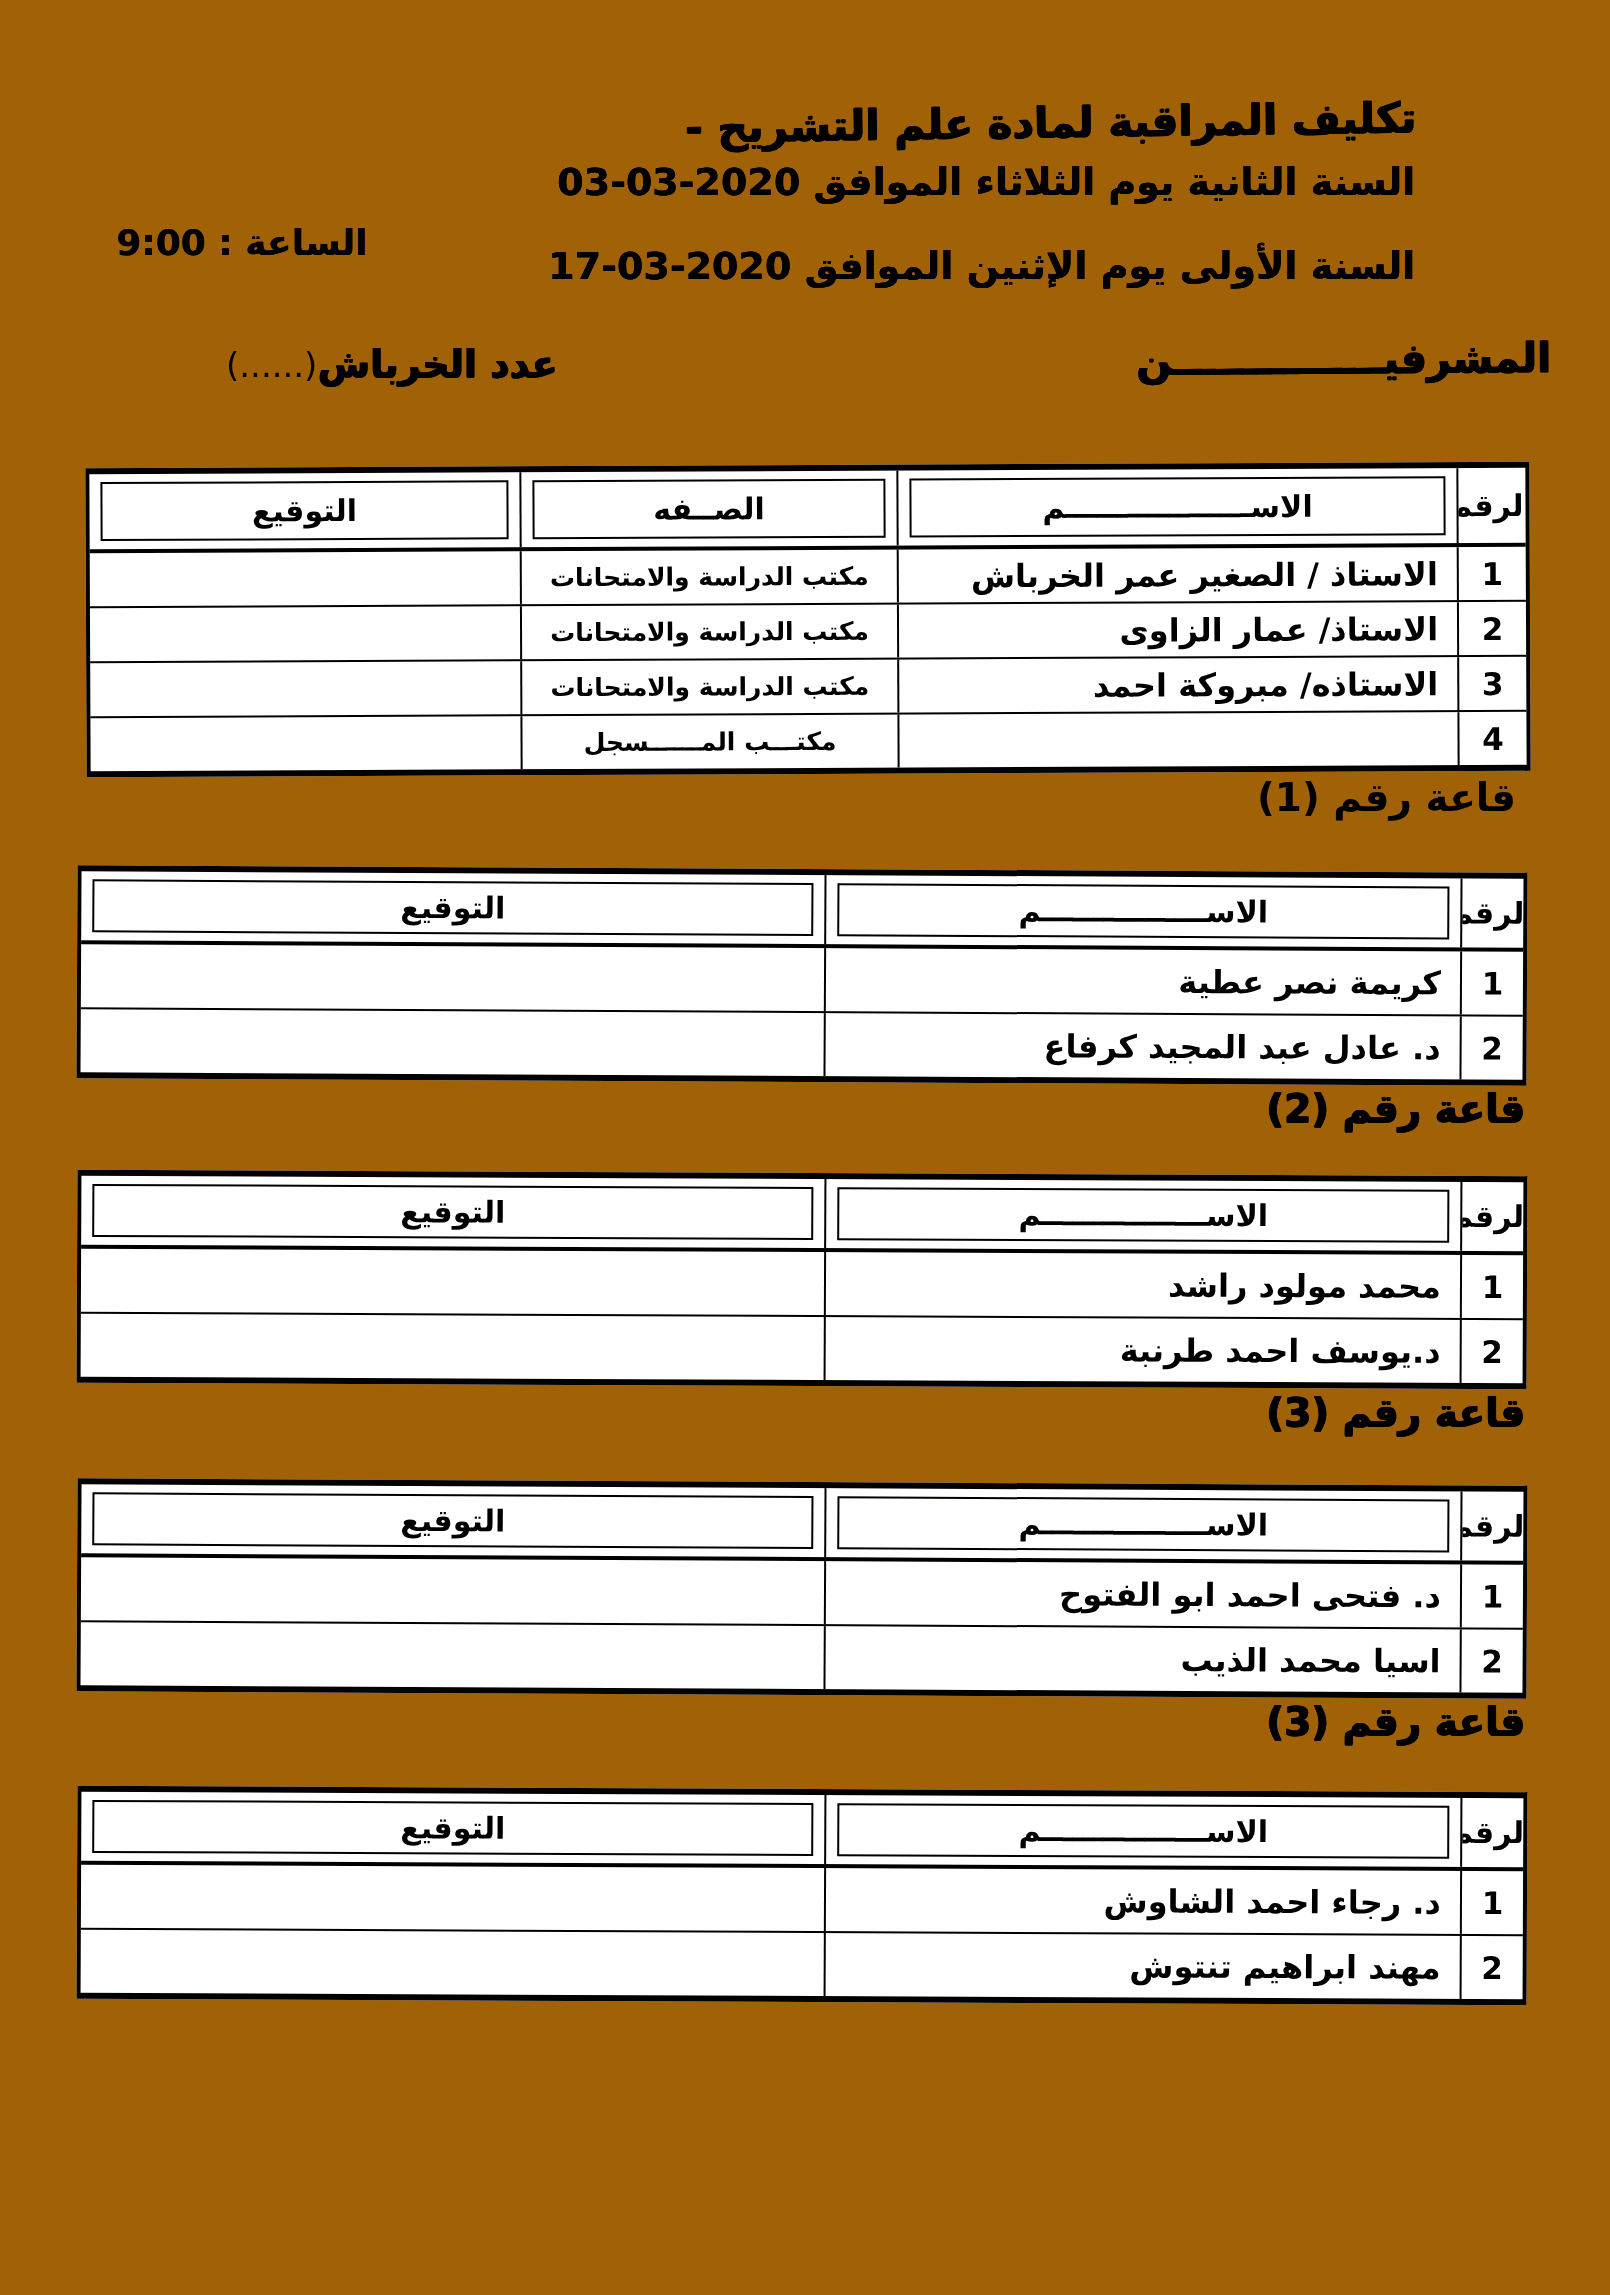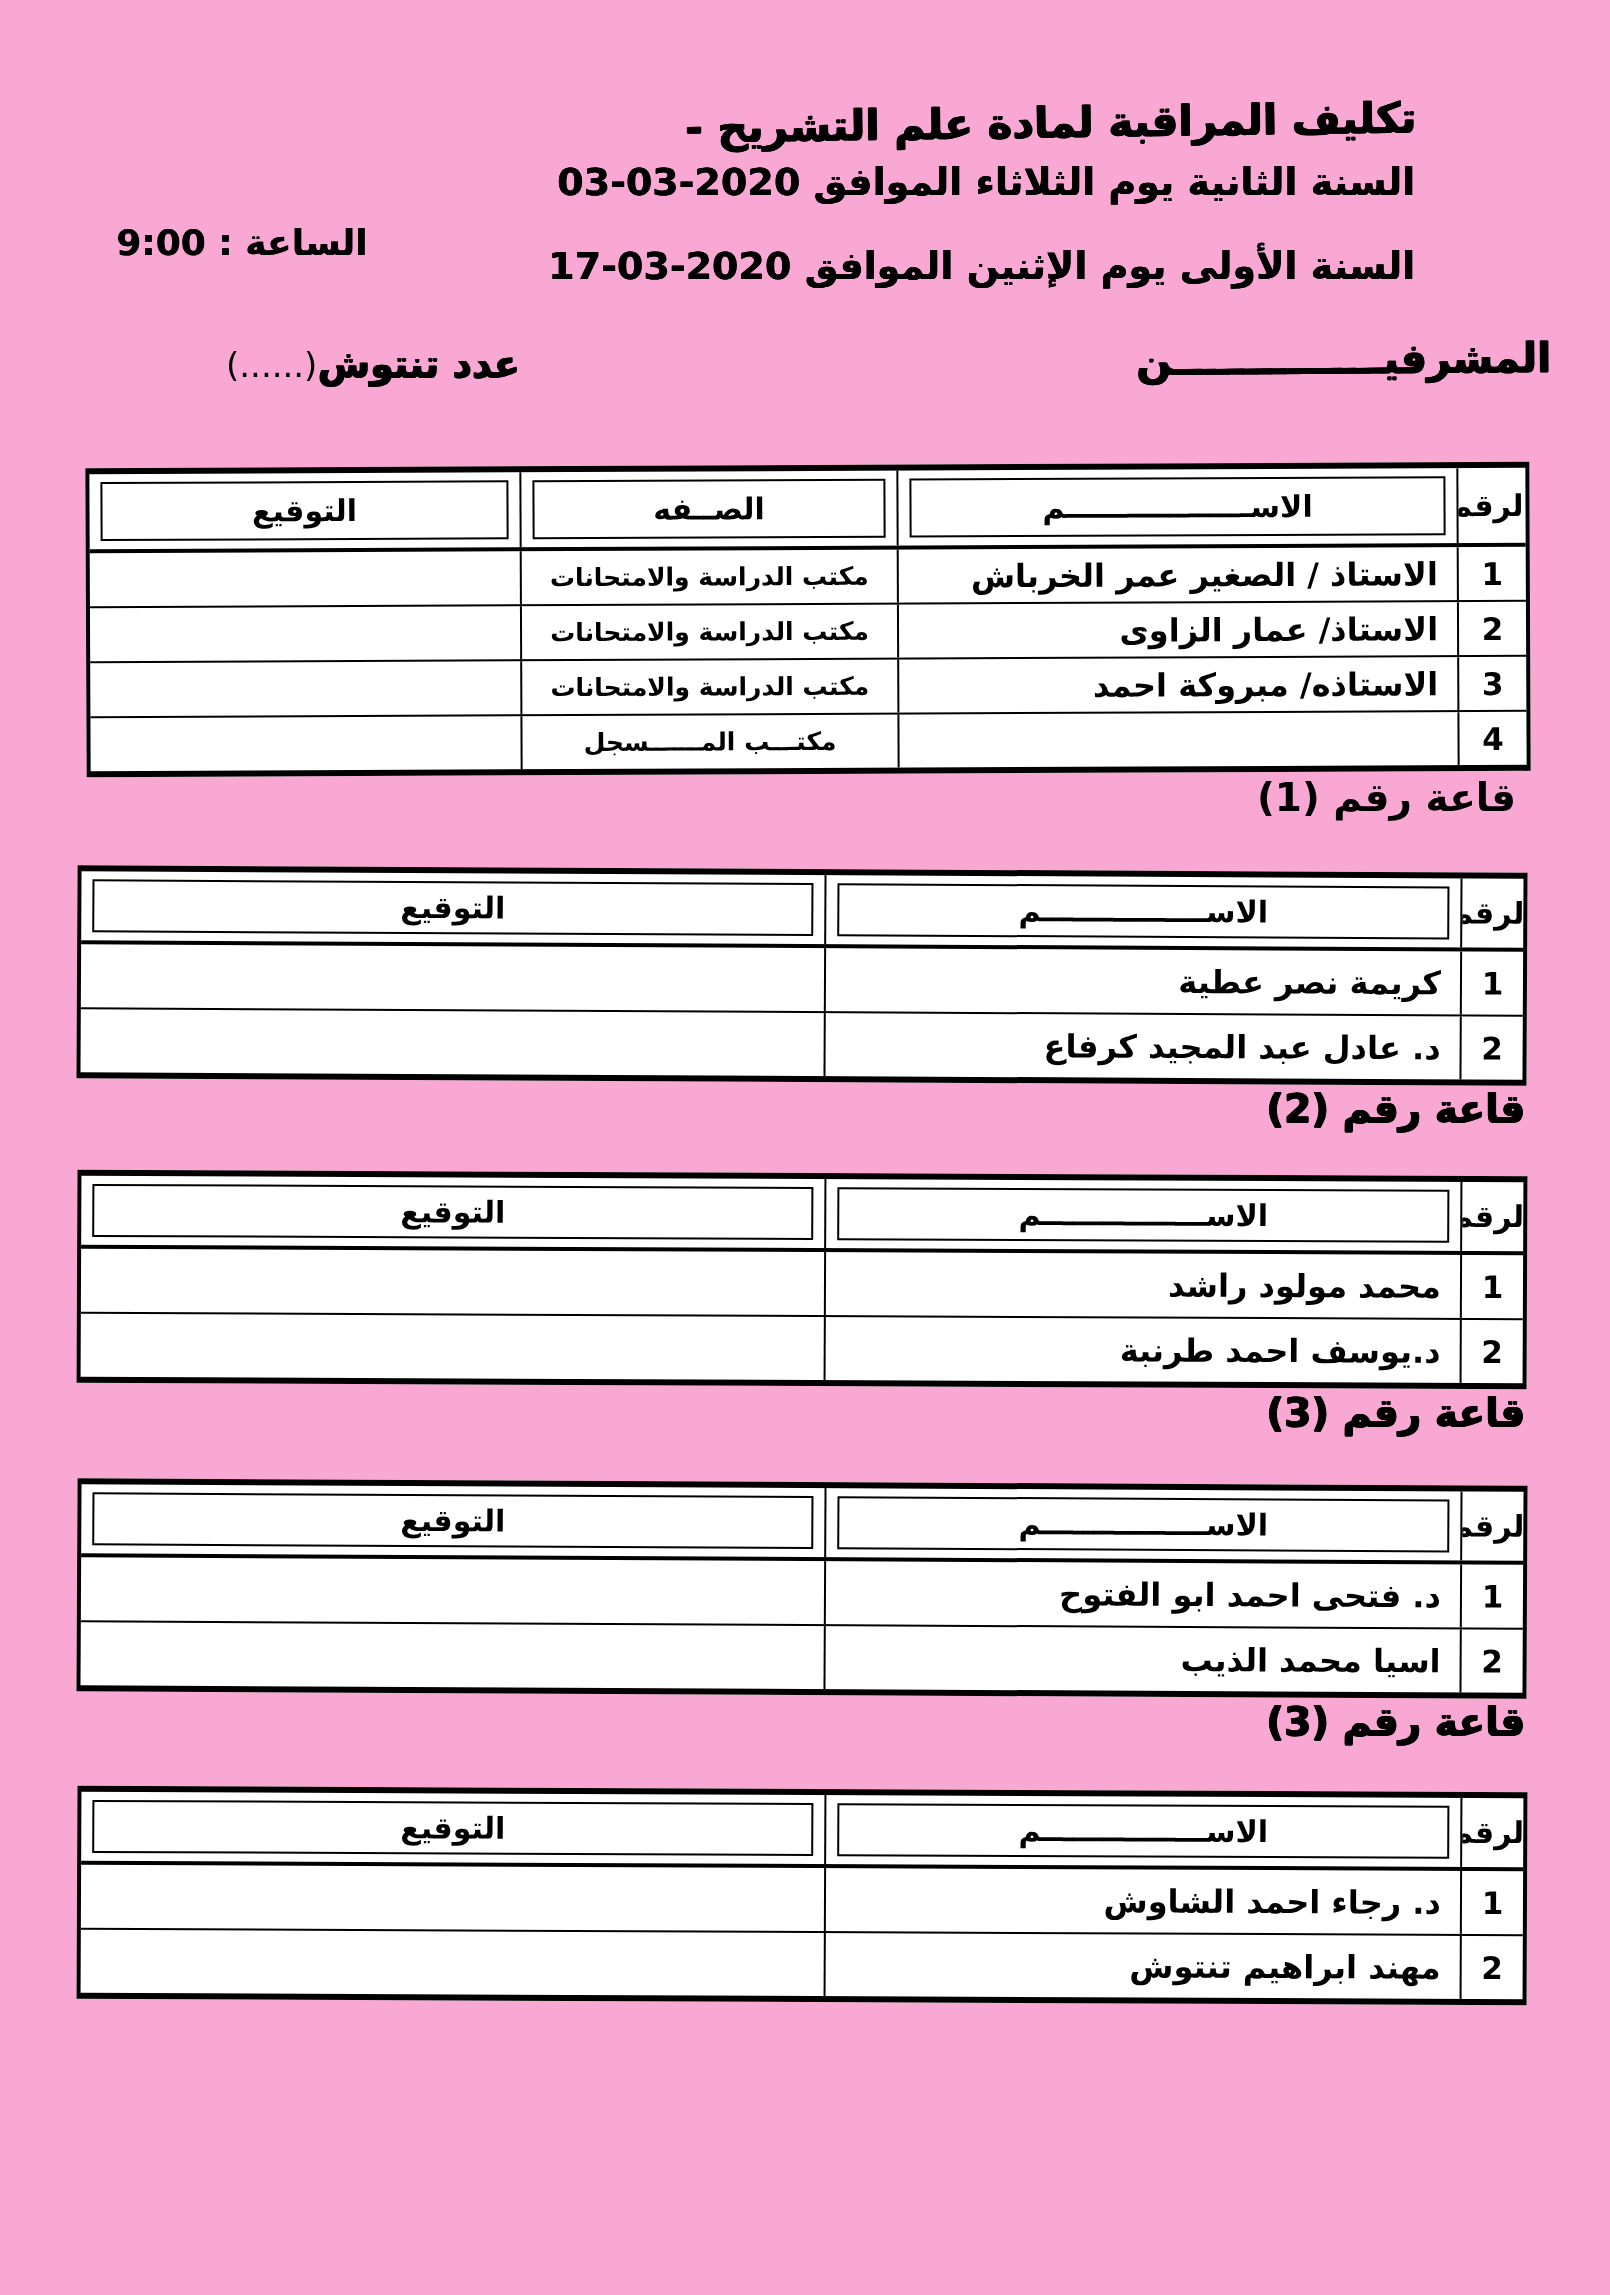--- a/index.html
+++ b/index.html
@@ -1,20 +1,20 @@
 <!DOCTYPE html>
 <html lang="ar" dir="rtl" style="font-size:10.8px"><head>
 <meta charset="utf-8">
 <style>
   html,body{margin:0;padding:0;background:#777;}
   .page{
     position:relative;
     width:1610px;height:2295px;
     margin:0 auto;
-    background:#f9a8d4;
+    background:#a16207;
     font-family:"DejaVu Sans",sans-serif;
     color:#000;
     direction:rtl;
     overflow:hidden;
   }
   
   .title{
     position:absolute;top:98px;right:194px;
     font-size:42px;font-weight:bold;
     transform:rotate(-0.8deg);
@@ -124,21 +124,21 @@
 <body>
 
 <div class="page">
 
   <div class="title rough">تكليف المراقبة لمادة علم التشريح -</div>
   <div class="date-line d1">السنة الثانية يوم الثلاثاء الموافق 2020-03-03</div>
   <div class="date-line d2">السنة الأولى يوم الإثنين الموافق 2020-03-17</div>
   <div class="time">الساعة : 9:00</div>
   <div class="supervisors rough">المشرفيـــــــــــــــن</div>
   <div class="students">
-    <span class="rough">عدد تنتوش</span><span class="dots">(......)</span>
+    <span class="rough">عدد الخرباش</span><span class="dots">(......)</span>
   </div>
 
   <div class="tbl t1">
     <div class="thead">
       <div class="col num">
           <div class="hbox plain">الرقم</div>
         </div>
       <div class="col name">
           <div class="hbox">الاســــــــــــــــــم</div>
         </div>

